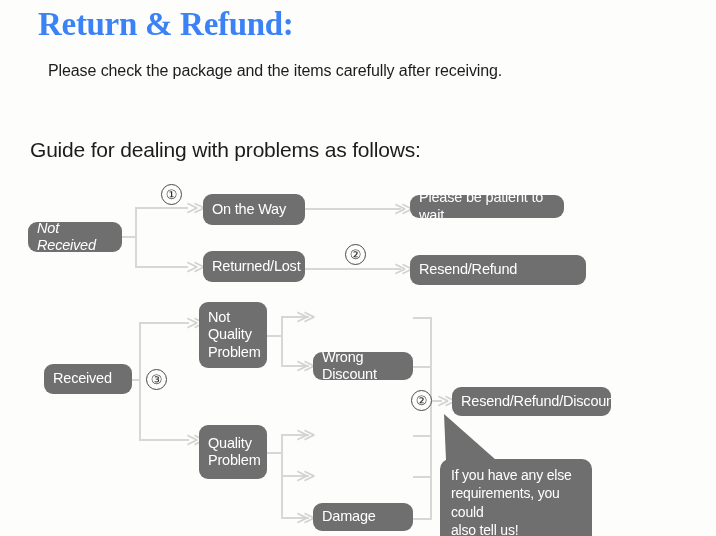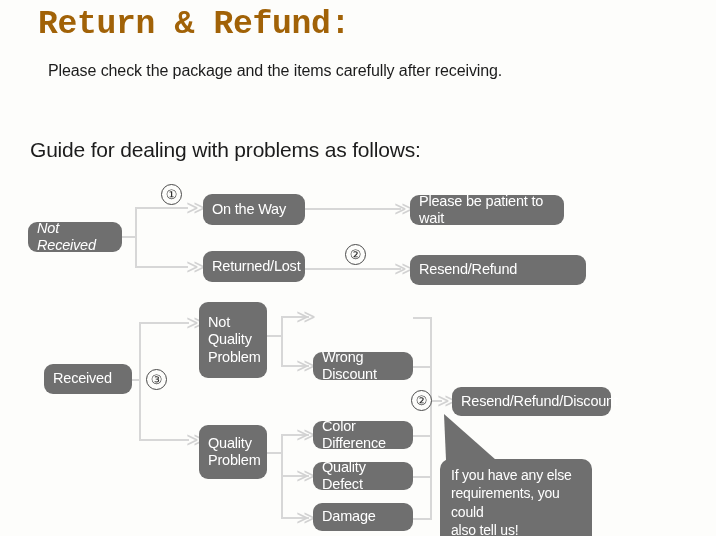--- a/index.html
+++ b/index.html
@@ -12,25 +12,25 @@
     overflow: hidden;
     position: relative;
   }
 
   #root { position: relative; width: 716px; height: 536px; }
 
   
   .title {
     position: absolute;
     left: 38px; top: 6px;
-    font-family: Liberation Mono, monospace;
+    font-family: Liberation Serif, serif;
     font-weight: bold;
     font-size: 33px;
     letter-spacing: -0.3px;
-    color: #a16207;
+    color: #3b82f6;
     white-space: nowrap;
   }
   .subline {
     position: absolute;
     font-size: 16px;
     color: #1c1c1c;
     white-space: nowrap;
     letter-spacing: -0.1px;
   }
   .subline.l1 { left: 48px; top: 62px; }
@@ -130,40 +130,40 @@
   <div class="chev" style="left:186px; top:198px;">≫</div>
   <div class="chev" style="left:186px; top:257px;">≫</div>
 
   <div class="marker" style="left:161px; top:184px;">①</div>
 
   <div class="node" style="left:203px; top:194px; width:102px; height:31px;">On the Way</div>
   <div class="node" style="left:203px; top:251px; width:102px; height:31px;">Returned/Lost</div>
 
   <div class="ln h" style="left:305px; top:208px; width:96px;"></div>
   <div class="chev" style="left:394px; top:199px;">≫</div>
-  <div class="node" style="left:410px; top:195px; width:154px; height:30px;">Please be patient to wait</div>
+  <div class="node" style="left:410px; top:195px; width:154px; height:23px;">Please be patient to wait</div>
 
   <div class="ln h" style="left:305px; top:268px; width:96px;"></div>
   <div class="marker" style="left:345px; top:244px;">②</div>
   <div class="chev" style="left:394px; top:259px;">≫</div>
   <div class="node" style="left:410px; top:255px; width:176px; height:30px;">Resend/Refund</div>
 
   <div class="node" style="left:44px; top:364px; width:88px; height:30px;">Received</div>
 
   <div class="ln h" style="left:132px; top:379px; width:8px;"></div>
   <div class="ln v" style="left:139px; top:322px; height:118px;"></div>
   <div class="ln h" style="left:139px; top:322px; width:50px;"></div>
   <div class="ln h" style="left:139px; top:439px; width:50px;"></div>
 
   <div class="marker" style="left:146px; top:369px;">③</div>
 
   <div class="chev" style="left:186px; top:313px;">≫</div>
   <div class="chev" style="left:186px; top:430px;">≫</div>
 
-  <div class="node multiline" style="left:199px; top:302px; width:68px; height:76px;">Not
+  <div class="node multiline" style="left:199px; top:302px; width:68px; height:66px;">Not
 Quality
 Problem</div>
   <div class="node multiline" style="left:199px; top:425px; width:68px; height:54px;">Quality
 Problem</div>
 
   <div class="ln v" style="left:281px; top:316px; height:50px;"></div>
   <div class="ln h" style="left:267px; top:335px; width:15px;"></div>
   <div class="ln h" style="left:281px; top:316px; width:28px;"></div>
   <div class="ln h" style="left:281px; top:365px; width:28px;"></div>
 
@@ -175,22 +175,20 @@
   <div class="ln v" style="left:281px; top:434px; height:84px;"></div>
   <div class="ln h" style="left:267px; top:452px; width:15px;"></div>
   <div class="ln h" style="left:281px; top:434px; width:28px;"></div>
   <div class="ln h" style="left:281px; top:475px; width:28px;"></div>
   <div class="ln h" style="left:281px; top:517px; width:28px;"></div>
 
   <div class="chev" style="left:296px; top:425px;">≫</div>
   <div class="chev" style="left:296px; top:466px;">≫</div>
   <div class="chev" style="left:296px; top:508px;">≫</div>
 
-  <div class="node" style="left:313px; top:421px; width:100px; height:28px;">Color Difference</div>
-  <div class="node" style="left:313px; top:462px; width:100px; height:28px;">Quality Defect</div>
   <div class="node" style="left:313px; top:503px; width:100px; height:28px;">Damage</div>
 
   <div class="ln h" style="left:413px; top:317px; width:19px;"></div>
   <div class="ln h" style="left:413px; top:366px; width:19px;"></div>
   <div class="ln h" style="left:413px; top:435px; width:19px;"></div>
   <div class="ln h" style="left:413px; top:476px; width:19px;"></div>
   <div class="ln h" style="left:413px; top:518px; width:19px;"></div>
   <div class="ln v" style="left:430px; top:317px; height:201px;"></div>
   <div class="ln h" style="left:430px; top:400px; width:12px;"></div>
 

